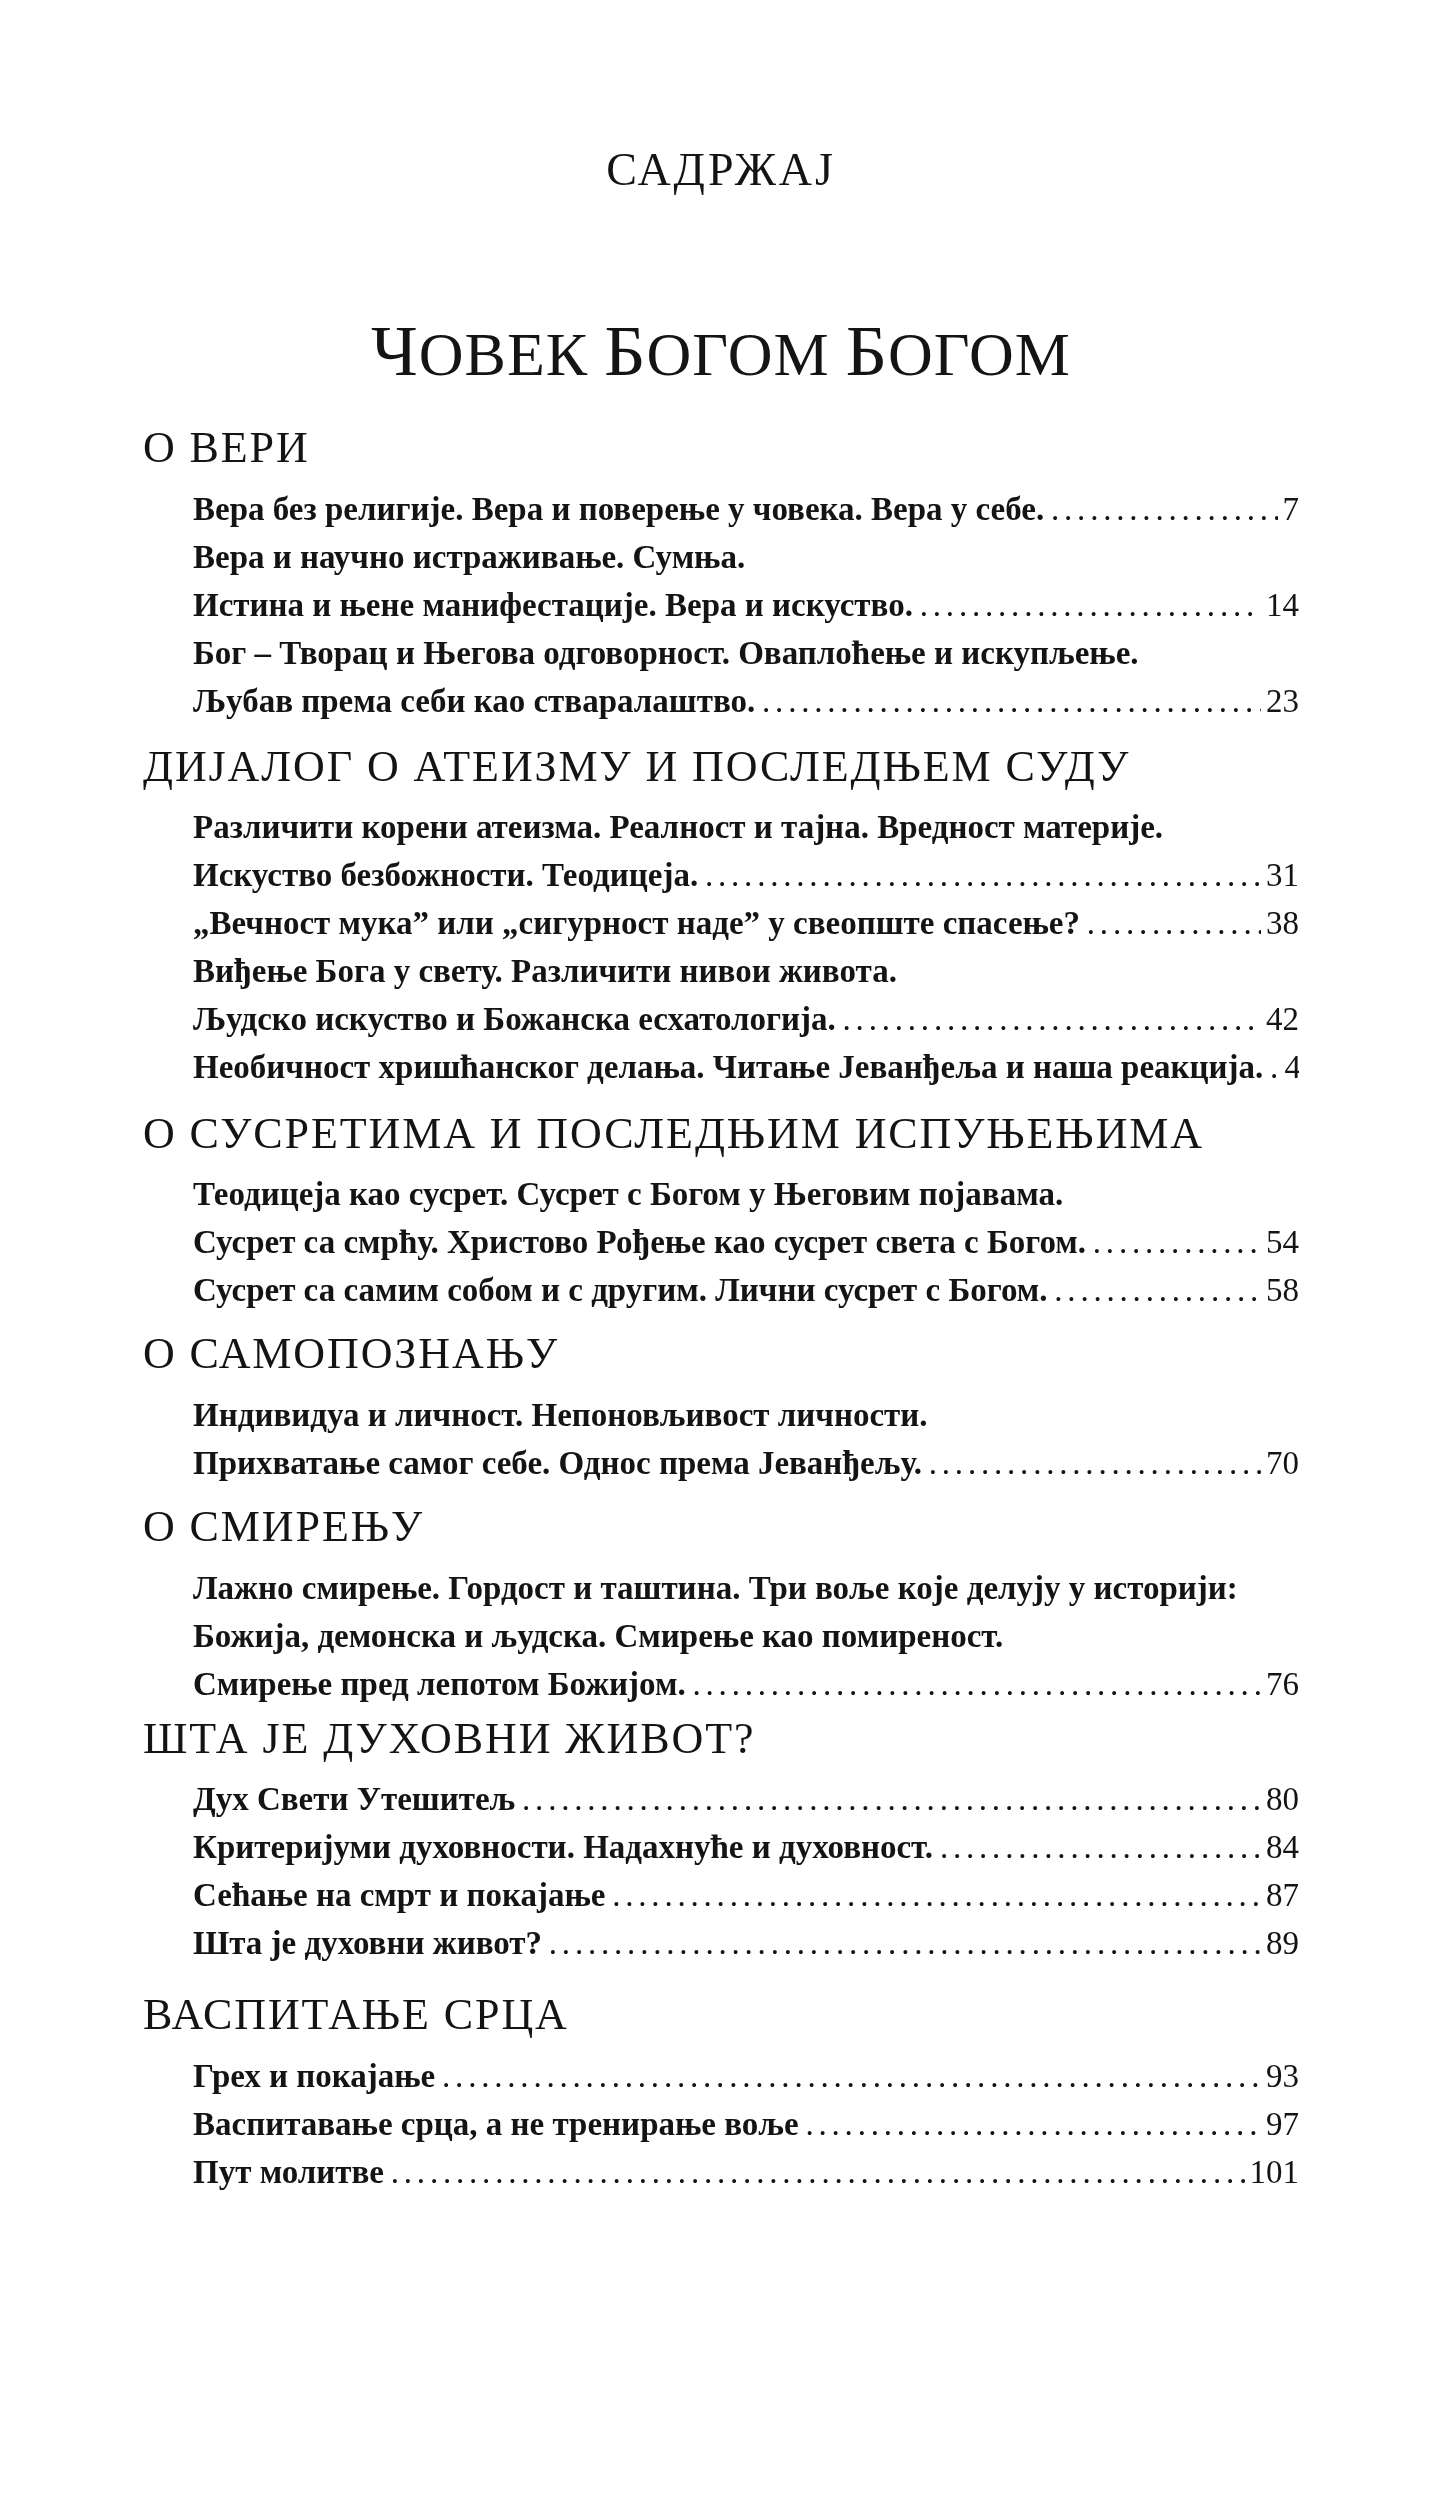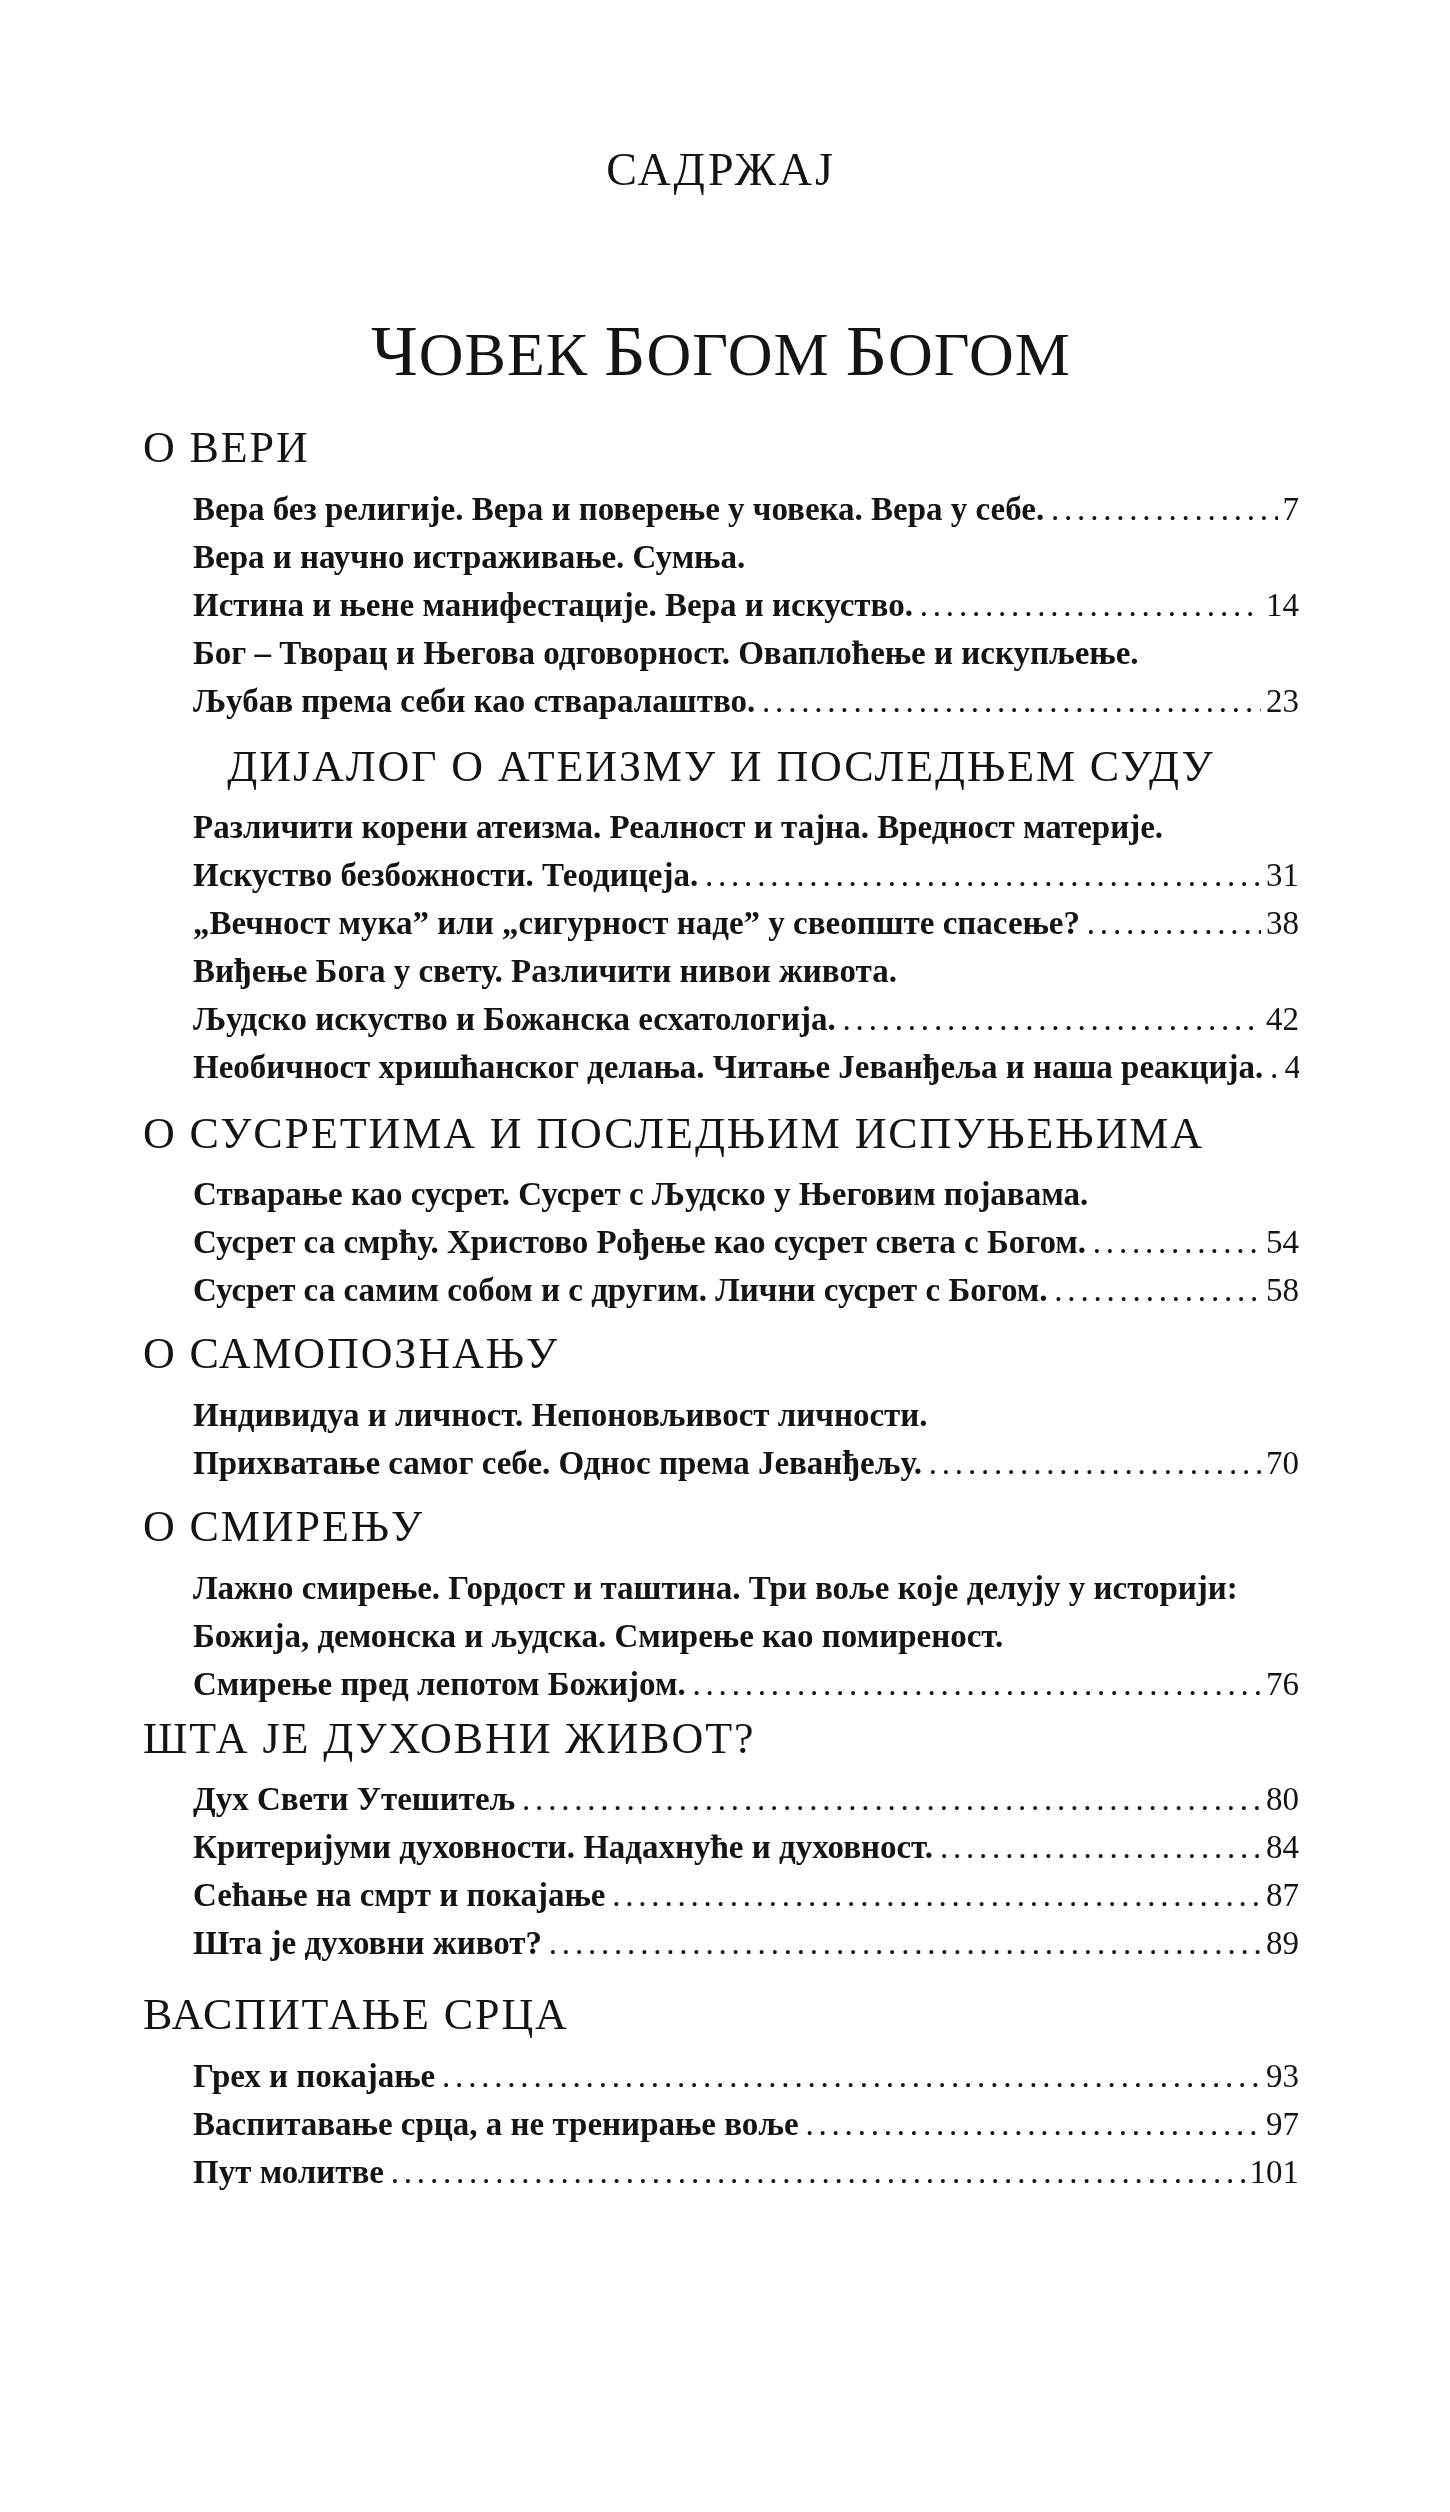--- a/index.html
+++ b/index.html
@@ -53,21 +53,21 @@
   .section-heading {
     font-size: 44px;
     line-height: 46px;
     font-weight: normal;
     letter-spacing: 1.9px;
     margin: 0;
     white-space: nowrap;
   }
   
   .toc-section:nth-of-type(1) { margin-top: 35px; }
-  .toc-section:nth-of-type(2) { margin-top: 19.3px; text-align: center; }
+  .toc-section:nth-of-type(2) { margin-top: 19.3px; }
   .toc-section:nth-of-type(3) { margin-top: 19.3px; }
   .toc-section:nth-of-type(4) { margin-top: 17.4px; }
   .toc-section:nth-of-type(5) { margin-top: 17.4px; }
   .toc-section:nth-of-type(6) { margin-top: 7.7px; }
   .toc-section:nth-of-type(7) { margin-top: 25px; }
   .section-entries {
     margin: 13.5px 0 0 0;
     padding: 0 0 0 50px;
     list-style: none;
   }
@@ -161,21 +161,21 @@
             <span class="entry-title">Необичност хришћанског делања. Читање Јеванђеља и наша реакција.</span>
             <span class="leader"></span>
             <span class="entry-page">49</span>
           </li>
         </ul>
       </section>
       <section class="toc-section">
         <h3 class="section-heading">О СУСРЕТИМА И ПОСЛЕДЊИМ ИСПУЊЕЊИМА</h3>
         <ul class="section-entries">
           <li class="entry">
-            <span class="entry-title">Стварање као сусрет. Сусрет с Људско у Његовим појавама.</span>
+            <span class="entry-title">Теодицеја као сусрет. Сусрет с Богом у Његовим појавама.</span>
           </li>
           <li class="entry">
             <span class="entry-title">Сусрет са смрћу. Христово Рођење као сусрет света с Богом.</span>
             <span class="leader"></span>
             <span class="entry-page">54</span>
           </li>
           <li class="entry">
             <span class="entry-title">Сусрет са самим собом и с другим. Лични сусрет с Богом.</span>
             <span class="leader"></span>
             <span class="entry-page">58</span>

